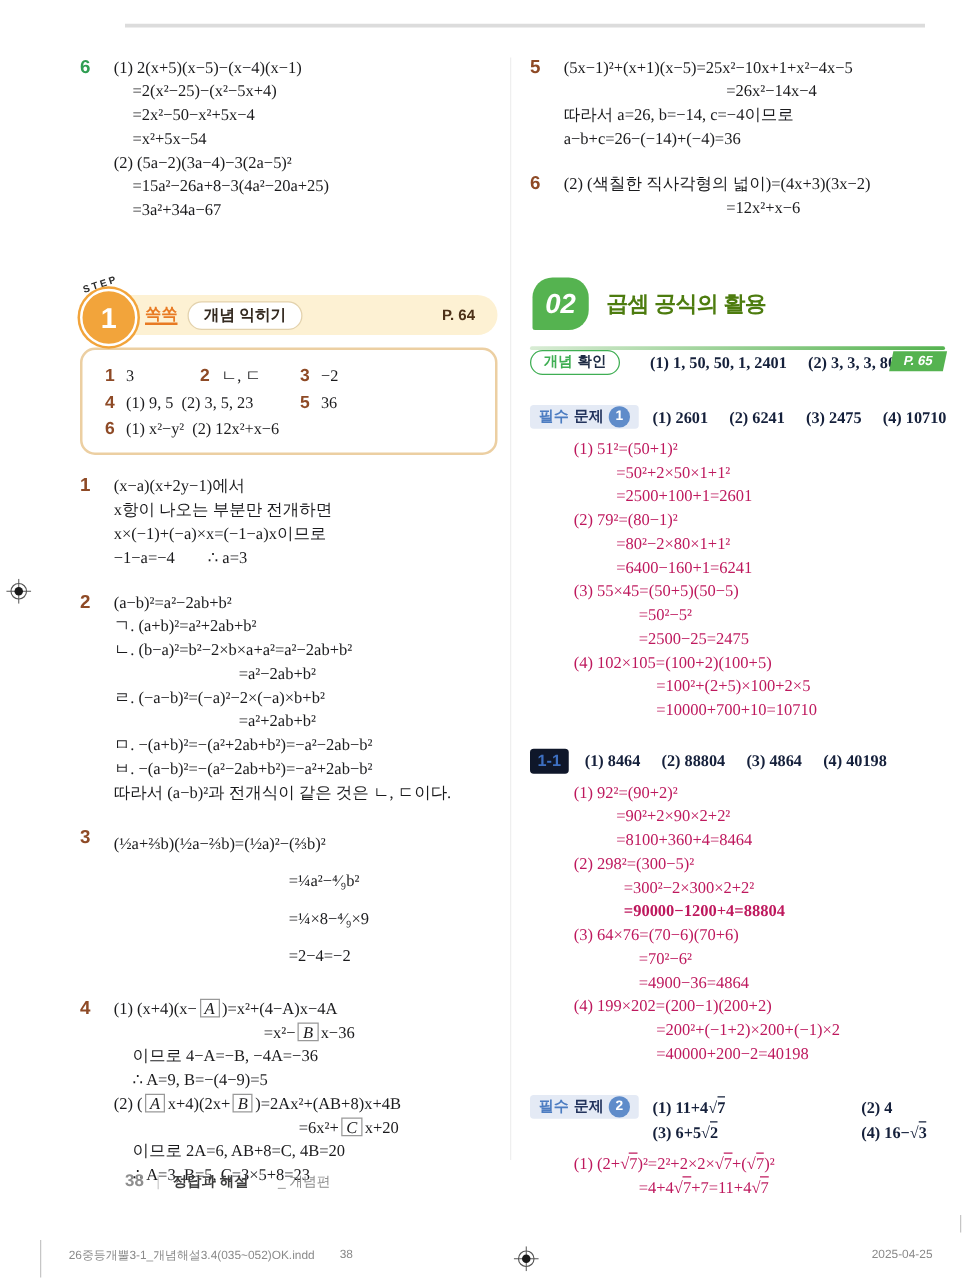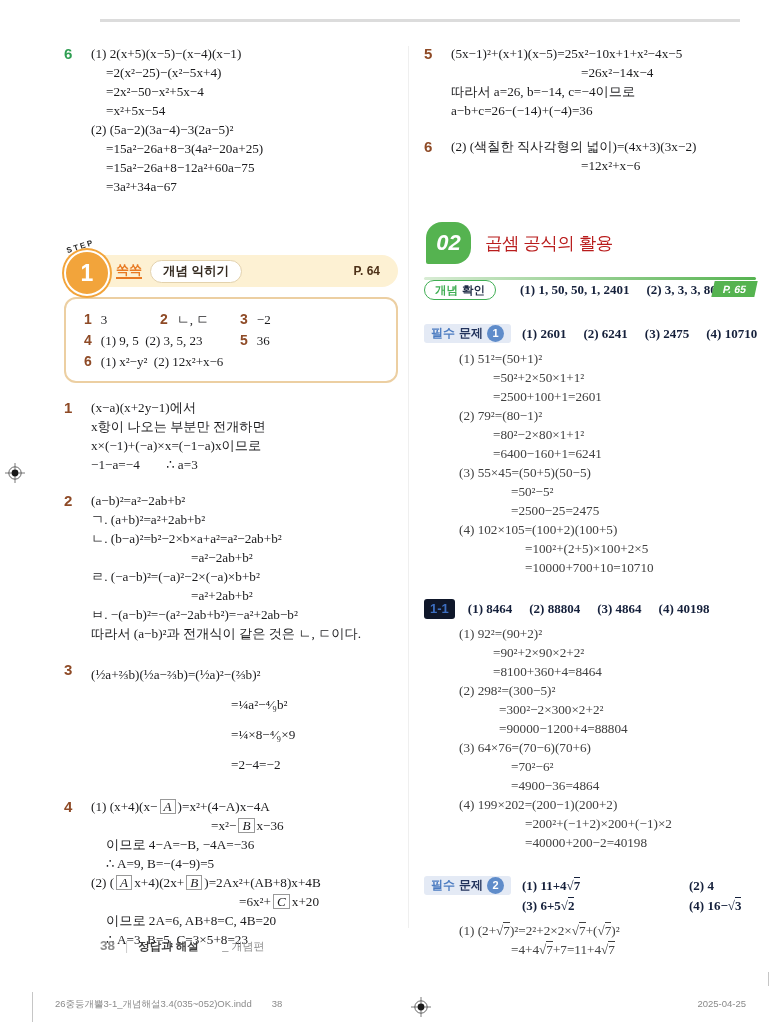--- a/index.html
+++ b/index.html
@@ -36,41 +36,41 @@
   
   .answer-box{border:2px solid #eccfa2;border-radius:12px;margin-top:10px;padding:10px 12px 9px 18px}
   .abox-row{display:grid;grid-template-columns:76px 80px 1fr;line-height:21px}
   .abox-cell{display:flex;gap:9px;align-items:baseline}
   .abox-num{color:#8e4a26;font-weight:bold;font-size:14px}
   .abox-ans{font-family:"Liberation Serif",serif;font-size:13px;color:#1b1b1d;white-space:nowrap}
 
   
   .sec-head{display:flex;align-items:center;gap:14px;margin:47px 0 0 2px}
   .sec-num{width:45px;height:42px;background:#55b350;border-radius:16px 16px 16px 2px;color:#fff;font-weight:bold;font-size:22px;font-style:italic;display:flex;align-items:center;justify-content:center}
-  .sec-title{font-size:17.5px;font-weight:normal;color:#b91c1c;letter-spacing:-0.5px}
+  .sec-title{font-size:17.5px;font-weight:bold;color:#4d7c0f;letter-spacing:-0.5px}
   .sec-rule{position:relative;height:3px;background:linear-gradient(to right,#d8ecd4,#55b350);margin-top:13px;border-radius:2px}
   .sec-page{position:absolute;right:0;top:4px;background:#55b350;color:#fff;font-weight:bold;font-size:10.5px;padding:2px 10px;transform:skewX(-12deg)}
 
   
   .concept-row{display:flex;align-items:flex-start;gap:24px;}
   .concept-badge{border:1.6px solid #3fae53;border-radius:12px;padding:1px 10px;font-size:11.5px;font-weight:bold;white-space:nowrap;line-height:16px}
   .concept-badge .g{color:#3fae53;margin-right:4px}
   .concept-badge .d{color:#1f2c45}
 
   
   .ess{margin-top:24px}
   .ess-head{display:flex;align-items:flex-start;gap:11px}
   .ess-badge{display:flex;align-items:center;background:#e4eaf5;border-radius:3px;padding:1px 7px;font-size:12px;font-weight:bold;white-space:nowrap;line-height:17px}
   .ess-badge .b1{color:#4c7cc1;margin-right:4px}
   .ess-badge .b2{color:#22335c;margin-right:4px}
   .ess-num{width:17px;height:17px;border-radius:50%;background:#5f8cca;color:#fff;font-size:11px;font-weight:bold;display:flex;align-items:center;justify-content:center}
   .ans-col{display:flex;flex-direction:column}
   .ans-row{display:flex;gap:17px;font-family:"Liberation Serif",serif;font-weight:bold;font-size:13px;color:#15203b;line-height:20px;white-space:nowrap}
   .ans-row.two > span:first-child{width:150px}
-  .ess-lines{margin:5px 0 0 35px;font-family:"Liberation Serif",serif;font-size:13.2px;color:#404040}
+  .ess-lines{margin:5px 0 0 35px;font-family:"Liberation Serif",serif;font-size:13.2px;color:#be185d}
 
   .sub-head{display:flex;align-items:flex-start;gap:13px;margin-top:22px}
   .sub-label{background:#0f172a;color:#3d6fc1;font-weight:bold;font-size:13px;padding:0 6px;border-radius:3px;line-height:20px}
 
   
   .footer{position:absolute;left:100px;top:936px;display:flex;align-items:baseline;gap:10px}
   .footer .pg{color:#8e8e8e;font-weight:bold;font-size:13.5px}
   .footer .sep{color:#cccccc;font-size:12px}
   .footer .bt{color:#3c3c3c;font-weight:bold;font-size:11.5px}
   .footer .ed{color:#8e8e8e;font-size:11px;margin-left:19px}
@@ -104,21 +104,20 @@
   <div id="left-top-problems">
       <div class="problem">
         <div class="pnum green">6</div>
         <div class="pbody">
           <div class="mline" style="padding-left: 0px;">(1) 2(x+5)(x−5)−(x−4)(x−1)</div>
           <div class="mline" style="padding-left: 15px;">=2(x²−25)−(x²−5x+4)</div>
           <div class="mline" style="padding-left: 15px;">=2x²−50−x²+5x−4</div>
           <div class="mline" style="padding-left: 15px;">=x²+5x−54</div>
           <div class="mline" style="padding-left: 0px;">(2) (5a−2)(3a−4)−3(2a−5)²</div>
           <div class="mline" style="padding-left: 15px;">=15a²−26a+8−3(4a²−20a+25)</div>
-          <div class="mline" style="padding-left: 15px;">=15a²−26a+8−12a²+60a−75</div>
           <div class="mline" style="padding-left: 15px;">=3a²+34a−67</div>
         </div>
       </div>
     </div>
 
   <div class="step-wrap">
     <span class="step-word">STEP</span>
     <div class="step-bar">
       <div class="step-circle">1</div>
       <span class="step-deco">쏙쏙</span>
@@ -172,20 +171,21 @@
       </div>
       <div class="problem">
         <div class="pnum brown">2</div>
         <div class="pbody">
           <div class="mline" style="padding-left: 0px;">(a−b)²=a²−2ab+b²</div>
           <div class="mline" style="padding-left: 0px;">ㄱ. (a+b)²=a²+2ab+b²</div>
           <div class="mline" style="padding-left: 0px;">ㄴ. (b−a)²=b²−2×b×a+a²=a²−2ab+b²</div>
           <div class="mline" style="padding-left: 100px;">=a²−2ab+b²</div>
           <div class="mline" style="padding-left: 0px;">ㄹ. (−a−b)²=(−a)²−2×(−a)×b+b²</div>
           <div class="mline" style="padding-left: 100px;">=a²+2ab+b²</div>
+          <div class="mline" style="padding-left: 0px;">ㅁ. −(a+b)²=−(a²+2ab+b²)=−a²−2ab−b²</div>
           <div class="mline" style="padding-left: 0px;">ㅂ. −(a−b)²=−(a²−2ab+b²)=−a²+2ab−b²</div>
           <div class="mline" style="padding-left: 0px;">따라서 (a−b)²과 전개식이 같은 것은 ㄴ, ㄷ이다.</div>
         </div>
       </div>
       <div class="problem tall">
         <div class="pnum brown">3</div>
         <div class="pbody">
           <div class="mline" style="padding-left: 0px;">(½a+⅔b)(½a−⅔b)=(½a)²−(⅔b)²</div>
           <div class="mline" style="padding-left: 140px;">=¼a²−⁴⁄₉b²</div>
           <div class="mline" style="padding-left: 140px;">=¼×8−⁴⁄₉×9</div>
@@ -291,21 +291,21 @@
             <span>(4) 40198</span>
           </div>
         </div>
     </div>
     <div class="ess-lines" id="sub1-lines">
         <div class="mline" style="padding-left: 0px;">(1) 92²=(90+2)²</div>
         <div class="mline" style="padding-left: 34px;">=90²+2×90×2+2²</div>
         <div class="mline" style="padding-left: 34px;">=8100+360+4=8464</div>
         <div class="mline" style="padding-left: 0px;">(2) 298²=(300−5)²</div>
         <div class="mline" style="padding-left: 40px;">=300²−2×300×2+2²</div>
-        <div class="mline" style="padding-left: 40px;">=90000−1200+4=88804</div>
+        <div class="mline" style="padding-left: 40px; font-weight: bold;">=90000−1200+4=88804</div>
         <div class="mline" style="padding-left: 0px;">(3) 64×76=(70−6)(70+6)</div>
         <div class="mline" style="padding-left: 52px;">=70²−6²</div>
         <div class="mline" style="padding-left: 52px;">=4900−36=4864</div>
         <div class="mline" style="padding-left: 0px;">(4) 199×202=(200−1)(200+2)</div>
         <div class="mline" style="padding-left: 66px;">=200²+(−1+2)×200+(−1)×2</div>
         <div class="mline" style="padding-left: 66px;">=40000+200−2=40198</div>
       </div>
   </div>
 
   <div class="ess">

